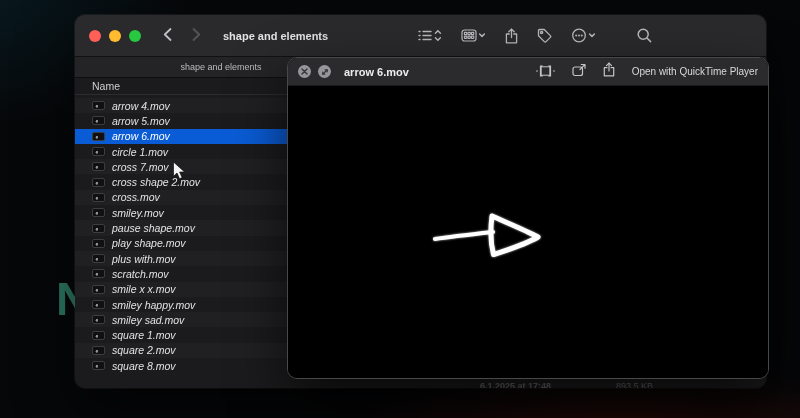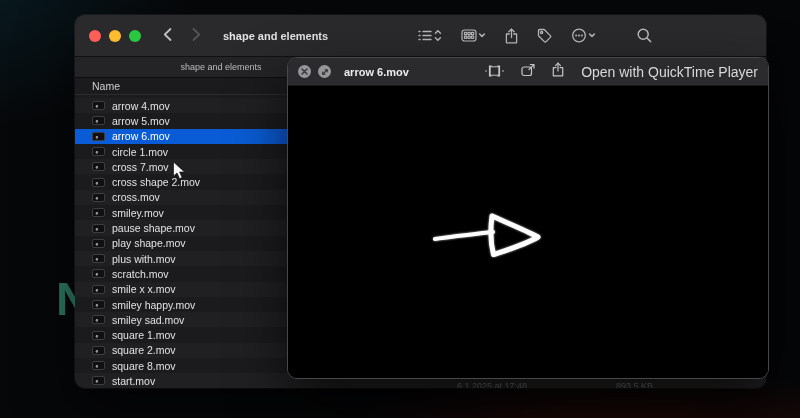--- a/index.html
+++ b/index.html
@@ -50,44 +50,44 @@
   }
   .filelist { position:absolute; left:0; right:0; top:83px; bottom:0; }
   .row { height:15.3px; display:flex; align-items:center; }
   .row:nth-child(odd) { background:rgba(255,255,255,.025); }
   .row.selected { background:#0a5cd6 !important; }
   .thumb {
     width:13px; height:9px; margin-left:17px; margin-right:7px; flex:none;
     background:#101012 radial-gradient(circle at 35% 62%, rgba(255,255,255,.55) 0 1px, transparent 1.6px);
     border:1px solid #3d3d40; border-radius:2px;
   }
-  .fname { font-size:10.5px; color:#e2e2e4; white-space:nowrap; }
+  .fname { font-size:10.5px; color:#e2e2e4; white-space:nowrap;font-style:italic; }
   .row.selected .fname { color:#fff; }
   .faint-meta { position:absolute; font-size:9px; color:rgba(205,205,210,.42); white-space:nowrap; z-index:1; }
-  .meta-date { left:382px; top:366px; }
+  .meta-date { left:405px; top:366px;font-weight:bold; }
   .meta-size { left:541px; top:366px; }
 
   
   #quicklook {
     position:absolute; left:287px; top:57px; width:482px; height:322px; z-index:3;
     background:#000; border:1px solid #48484b; border-radius:10px;
     box-shadow:0 22px 55px rgba(0,0,0,.65);
     overflow:hidden;
   }
   .ql-header {
     height:28px; background:#2b2b2d; display:flex; align-items:center;
     padding:0 10px; border-bottom:1px solid #19191b;
   }
   .ql-circle {
     width:13px; height:13px; border-radius:50%; background:#97979b;
     display:flex; align-items:center; justify-content:center; margin-right:7px; flex:none;
   }
   .ql-title { font-size:11px; font-weight:bold; color:#ececee; margin-left:6px; white-space:nowrap; }
   .ql-right { display:flex; align-items:center; margin-left:auto; gap:17px; }
-  .ql-openwith { font-size:14px; color:#d9d9db; white-space:nowrap; }
+  .ql-openwith { font-size:10px; color:#d9d9db; white-space:nowrap; }
   .ql-body { position:absolute; left:0; right:0; top:28px; bottom:0; background:#000; }
   .ql-body svg.drawing { position:absolute; inset:0; filter:drop-shadow(0 0 1.2px rgba(255,255,255,.7)); }
 
   
   .cursor { position:absolute; left:172px; top:161px; z-index:9; }
 </style>
 </head>
 <body>
 
 <div class="wallpaper-letter">N</div>
@@ -252,24 +252,20 @@
         <span class="thumb"></span>
         <span class="fname">square 1.mov</span>
       </div>
       <div class="row">
         <span class="thumb"></span>
         <span class="fname">square 2.mov</span>
       </div>
       <div class="row">
         <span class="thumb"></span>
         <span class="fname">square 8.mov</span>
-      </div>
-      <div class="row">
-        <span class="thumb"></span>
-        <span class="fname">start.mov</span>
       </div>
     </div>
 
   <div class="faint-meta meta-date">6.1.2025 at 17:48</div>
   <div class="faint-meta meta-size">893.5 KB</div>
 </div>
 
 <div id="quicklook">
   <div class="ql-header">
     <span class="ql-circle">

